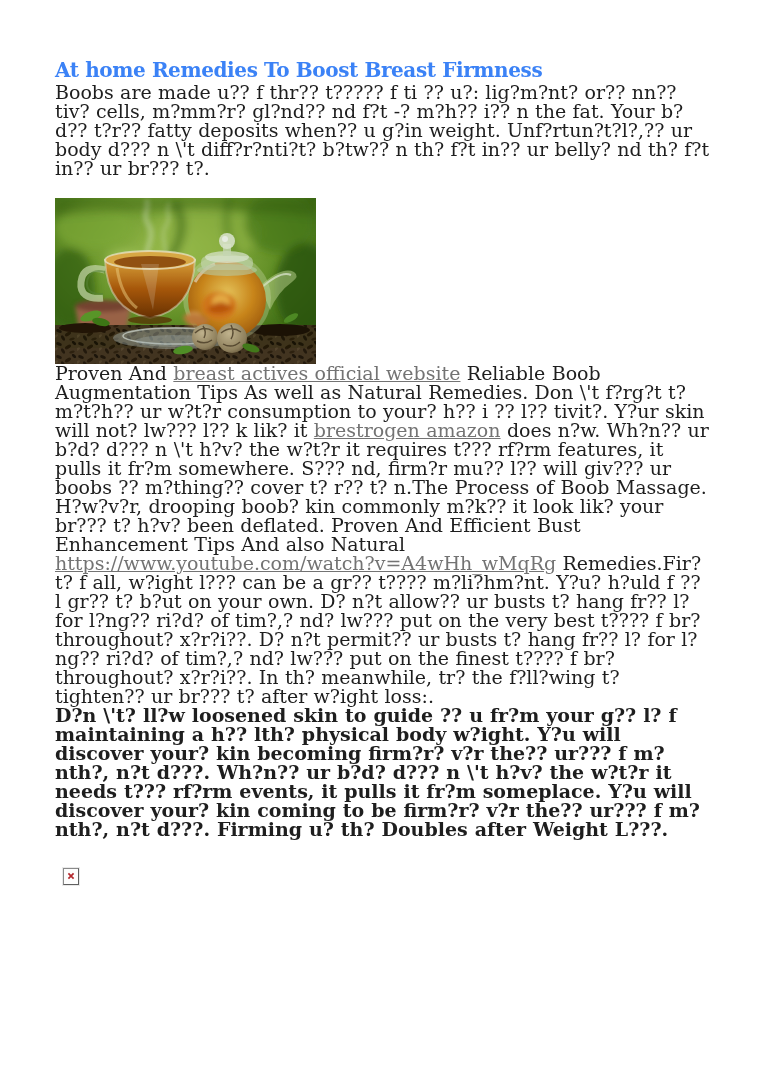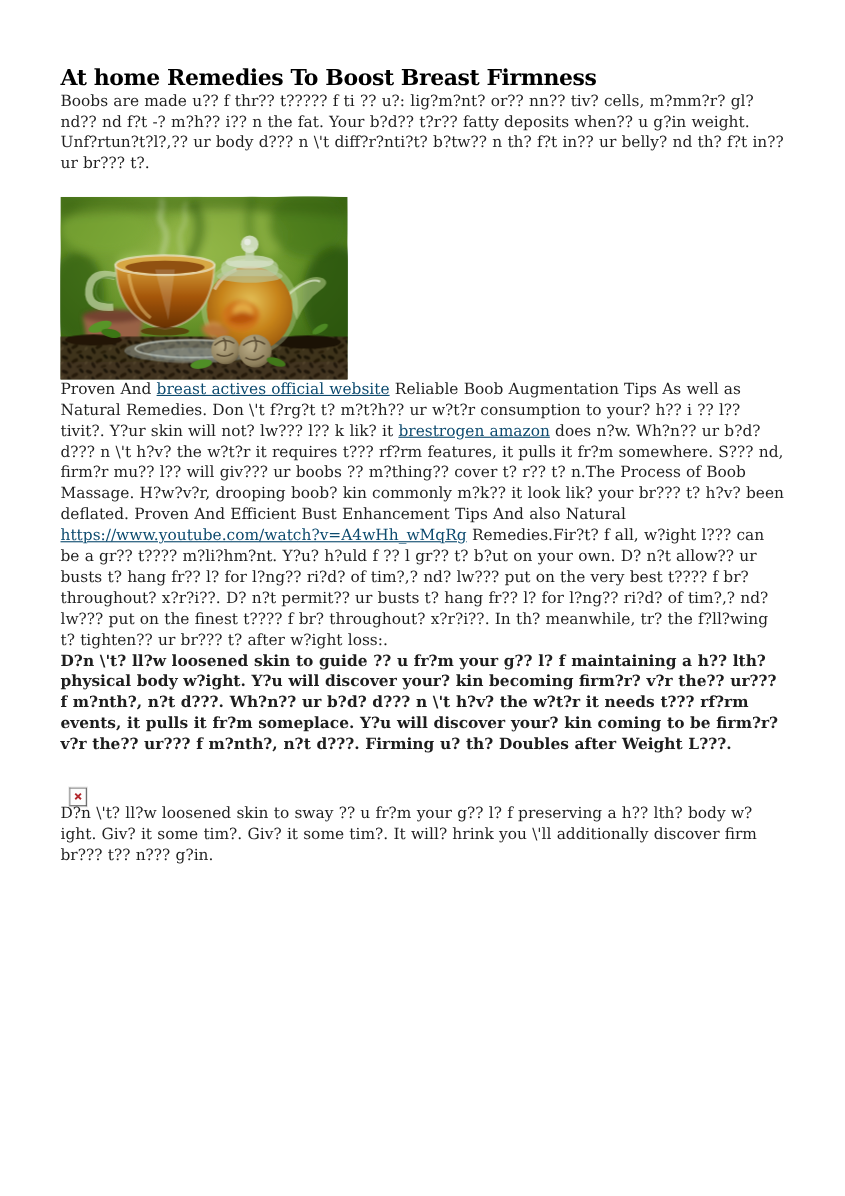--- a/index.html
+++ b/index.html
@@ -15,35 +15,35 @@
     padding: 0 55px;
   }
   .doc-title {
     margin: 0;
     padding-top: 58px;
     font-family: "DejaVu Serif", "Liberation Serif", serif;
     font-weight: bold;
     font-size: 20px;
     line-height: 25px;
     letter-spacing: -0.4px;
-    color: #000000;
+    color: #3b82f6;
   }
   p.body-text {
     margin: 0;
-    font-size: 14px;
+    font-size: 19px;
     line-height: 19px;
     color: #1e1e1e;
     word-spacing: 0.3px;
   }
   .p1 { margin-top: 35px; }
   .p2 { margin-top: 23px; }
   .p3 { margin-top: 53px; font-weight: bold; }
   .p4 { margin-top: 16px; }
   a.inline-link {
-    color: #0c4a6e;
+    color: #737373;
     text-decoration: underline;
     cursor: pointer;
   }
   .photo-wrap {
     margin-top: 20px;
     width: 261px;
     height: 166px;
     line-height: 0;
   }
   .broken-img-row {
@@ -208,15 +208,14 @@
   <p class="body-text p3">D?n \'t? ll?w loosened skin to guide ?? u fr?m your g?? l? f maintaining a h?? lth? physical body w?ight. Y?u will discover your? kin becoming firm?r? v?r the?? ur??? f m?nth?, n?t d???. Wh?n?? ur b?d? d??? n \'t h?v? the w?t?r it needs t??? rf?rm events, it pulls it fr?m someplace. Y?u will discover your? kin coming to be firm?r? v?r the?? ur??? f m?nth?, n?t d???. Firming u? th? Doubles after Weight L???.</p>
 
   <div class="broken-img-row">
     <span class="broken-box">
       <svg width="8" height="8" viewBox="0 0 8 8">
         <path d="M1.4,1.4 L6.6,6.6 M6.6,1.4 L1.4,6.6" stroke="#b3282d" stroke-width="1.7"></path>
       </svg>
     </span>
   </div>
 
-  <p class="body-text p4">D?n \'t? ll?w loosened skin to sway ?? u fr?m your g?? l? f preserving a h?? lth? body w?ight. Giv? it some tim?. Giv? it some tim?. It will? hrink you \'ll additionally discover firm br??? t?? n??? g?in.</p>
 
 </div>
 
 </body></html>

